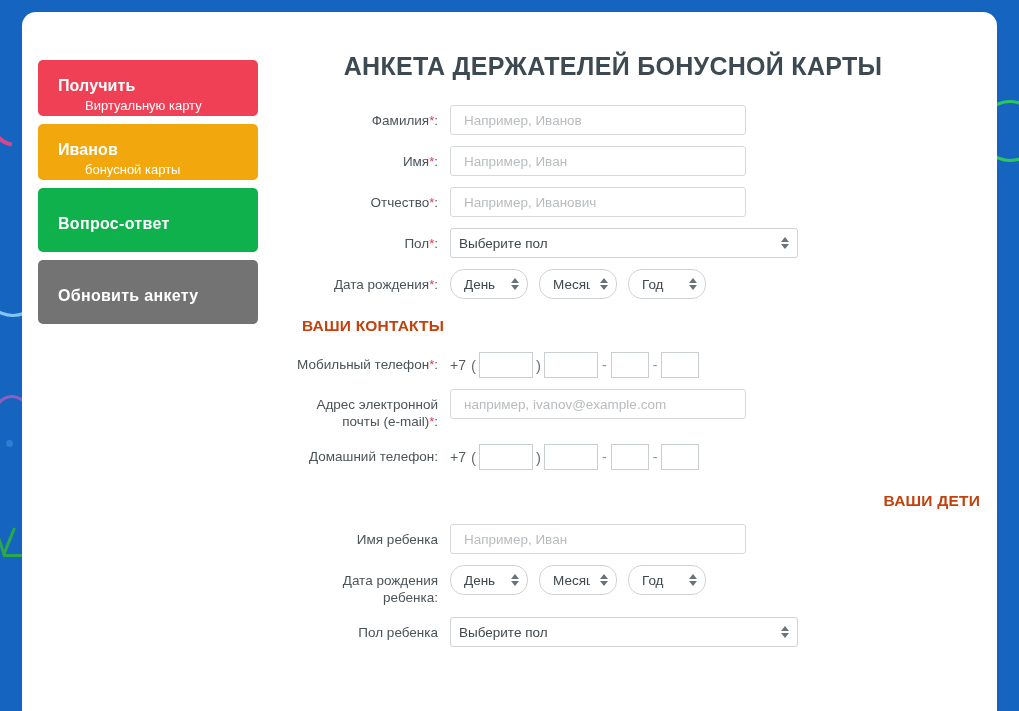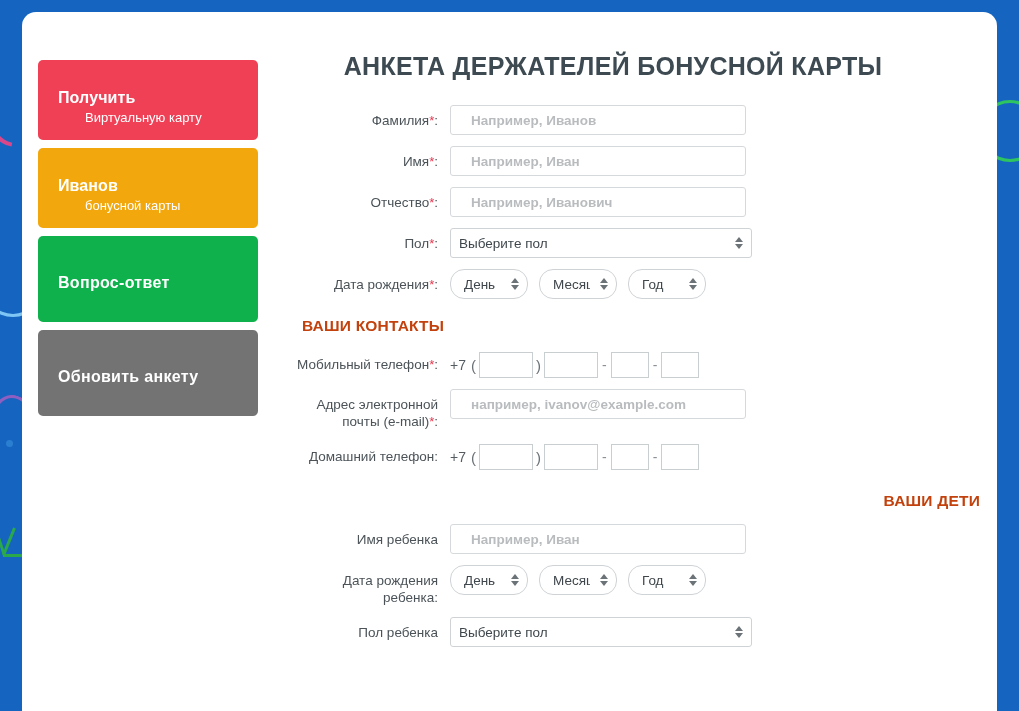--- a/index.html
+++ b/index.html
@@ -116,22 +116,22 @@
     border: none;
     border-radius: 5px;
     margin-bottom: 8px;
     padding: 0 0 0 20px;
     text-align: left;
     color: #ffffff;
     cursor: pointer;
     box-sizing: border-box;
     font-family: inherit;
   }
-  .side-btn.two-line { height: 80px; padding-top: 14px; }
-  .side-btn.one-line { height: 86px; padding-top: 8px; }
+  .side-btn.two-line { height: 56px; padding-top: 14px; }
+  .side-btn.one-line { height: 64px; padding-top: 8px; }
   .side-btn .b-title {
     display: block;
     font-size: 16px;
     font-weight: bold;
     line-height: 20px;
     letter-spacing: .1px;
   }
   .side-btn .b-sub {
     display: block;
     font-size: 13px;
@@ -183,27 +183,26 @@
   }
   .row .label .req { color: #e8384f; font-size: 13px; }
   .row .ctrl { flex: 1 1 auto; }
 
   input[type="text"].txt {
     width: 296px;
     height: 30px;
     box-sizing: border-box;
     border: 1px solid #d6d9db;
     border-radius: 3px;
-    padding: 0 20px;
+    padding: 0 13px;
     font-size: 13.5px;
     color: #ec4899;
     font-family: inherit;
     background: #fff;
     outline: none;
-    font-weight: bold;
   }
   input.txt::placeholder { color: #b9bcbe; }
 
   select.sel {
     height: 30px;
     box-sizing: border-box;
     border: 1px solid #cfd3d6;
     border-radius: 3px;
     background: #fff;
     font-size: 13.5px;
@@ -229,21 +228,21 @@
   }
   .steppers i {
     display: block;
     width: 0; height: 0;
     border-left: 4px solid transparent;
     border-right: 4px solid transparent;
   }
   .steppers i.up   { border-bottom: 5px solid #6b7378; margin-bottom: 2px; }
   .steppers i.down { border-top: 5px solid #6b7378; }
 
-  select.sel-wide { width: 302px; }
+  select.sel-wide { width: 348px; }
   .sel-date select.sel { border-radius: 14px; padding-left: 13px; width: 78px; }
   .sel-date { margin-right: 11px; }
   .sel-date:last-child { margin-right: 0; }
   .date-group { display: flex; }
 
   
   .phone {
     display: flex;
     align-items: center;
     font-size: 14px;

